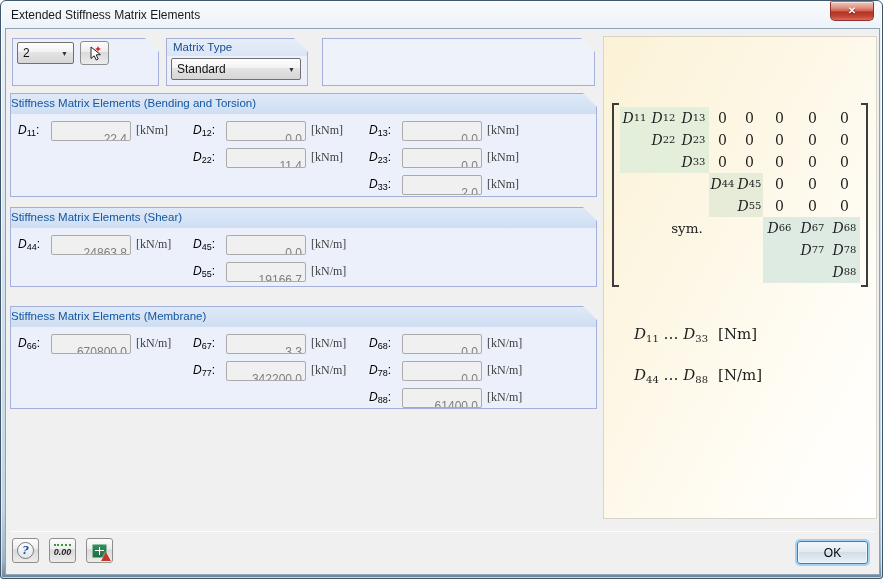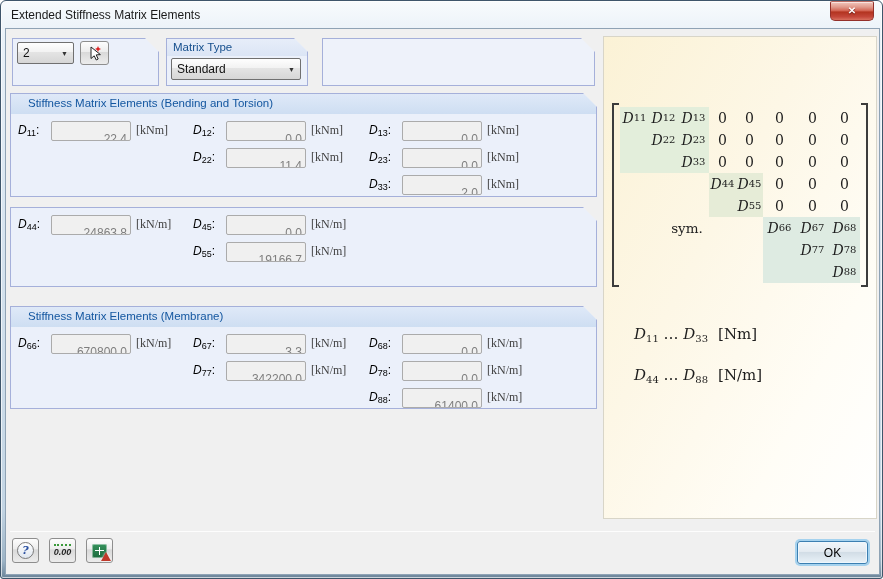--- a/index.html
+++ b/index.html
@@ -48,21 +48,21 @@
   .tool-btn{
     border:1px solid #8e8e8e;border-radius:3px;padding:0;cursor:pointer;
     background:linear-gradient(#fdfdfd,#ececec 45%,#d9d9d9 46%,#ececec);
     display:flex;align-items:center;justify-content:center;
   }
   .pick-btn{width:29px;height:24px;margin-left:6px;}
   
   .sec-bending{left:4px;top:64px;width:587px;height:104px;}
   .sec-shear{left:4px;top:178px;width:587px;height:80px;}
   .sec-membrane{left:4px;top:277px;width:587px;height:103px;}
-  .sec-hd{height:20px;padding:3px 0 0 17px;font-size:11.5px;color:#1457a0;
+  .sec-hd{height:20px;padding:3px 0 0 0;font-size:11.5px;color:#1457a0;
     background:linear-gradient(#dfe9f8,#cedef2);}
   .sec-bd{padding:3px 0 0 7px;}
   .frow{display:flex;height:27px;align-items:center;}
   .fslot{display:flex;align-items:center;}
   .fslot:nth-child(1){width:175px;}
   .fslot:nth-child(2){width:176px;}
   .flabel{width:33px;font-size:12px;color:#000;}
   .flabel sub{font-size:9px;vertical-align:-2px;}
   .ffield{
     width:80px;height:18px;background:#f0f0f0;border:1px solid #ababab;border-radius:2px;
@@ -209,20 +209,21 @@
             <div class="fslot">
               <span class="flabel"><i>D</i><sub>33</sub>:</span>
               <span class="ffield">2.0</span>
               <span class="funit">[kNm]</span>
             </div>
           </div>
         </div>
     </section>
 
     <section class="sec sec-shear">
+      <div class="sec-hd">Stiffness Matrix Elements (Shear)</div>
       <div class="sec-bd">
           <div class="frow">
             <div class="fslot">
               <span class="flabel"><i>D</i><sub>44</sub>:</span>
               <span class="ffield">24863.8</span>
               <span class="funit">[kN/m]</span>
             </div>
             <div class="fslot">
               <span class="flabel"><i>D</i><sub>45</sub>:</span>
               <span class="ffield">0.0</span>

